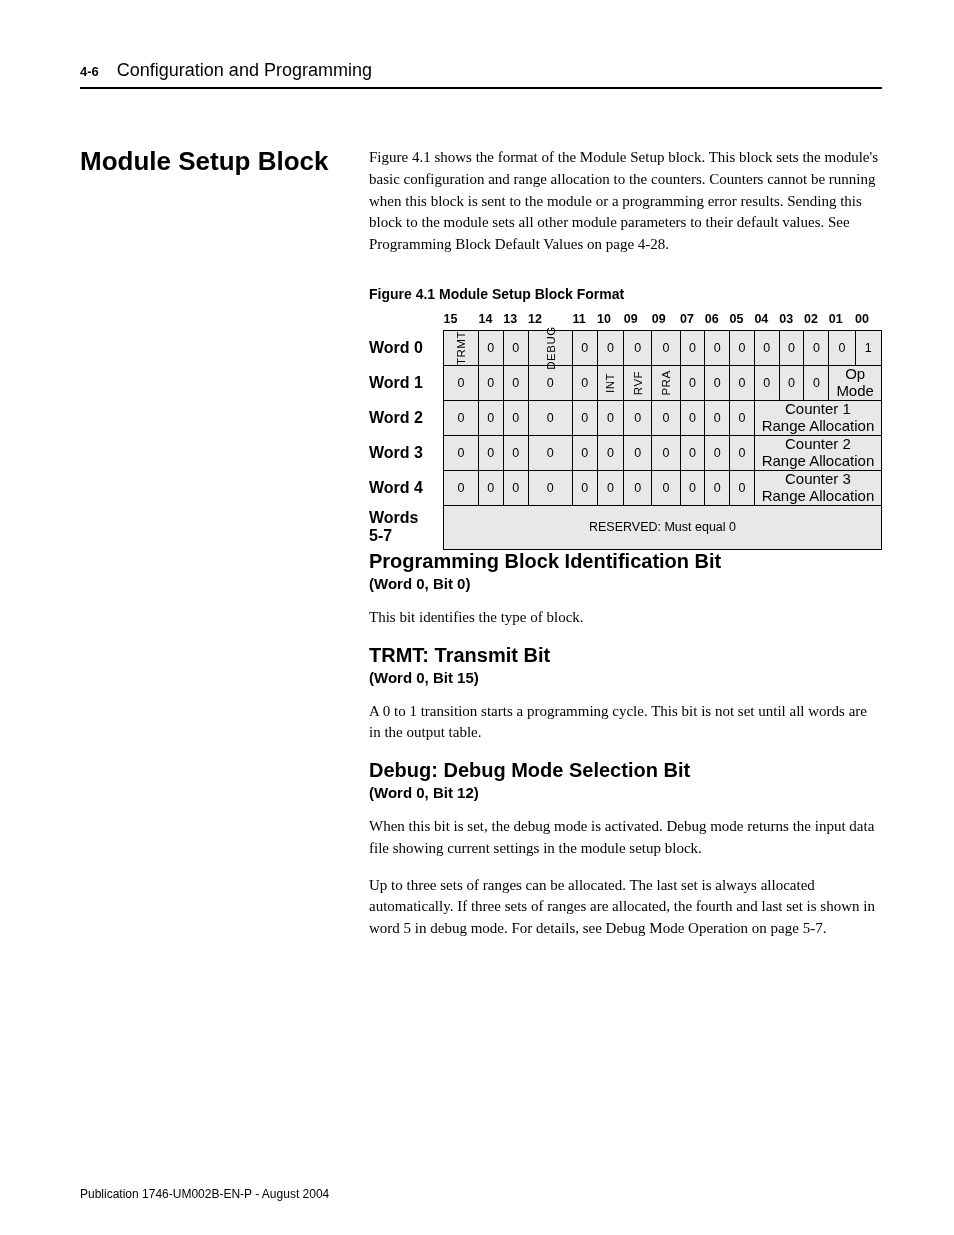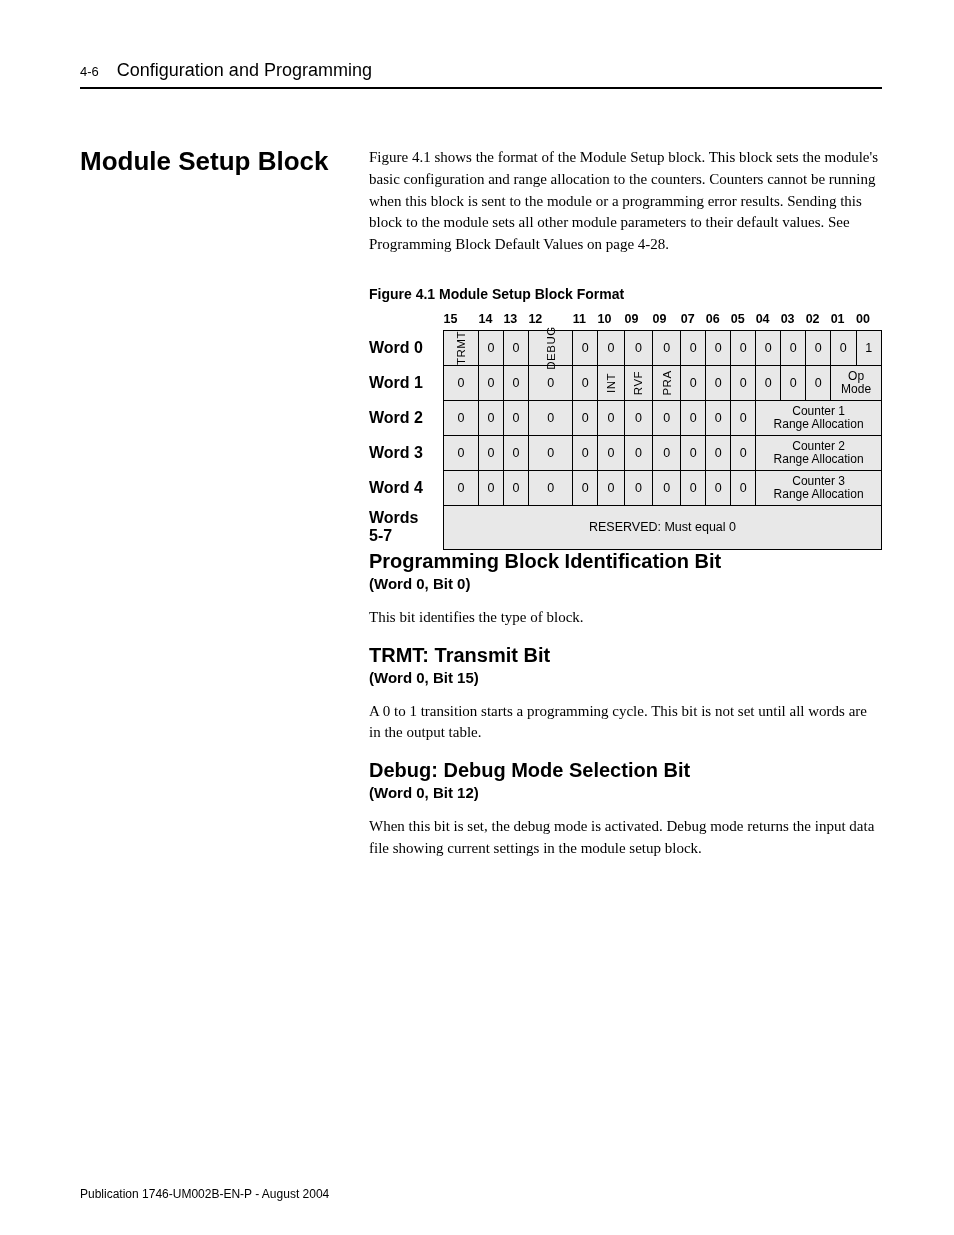--- a/index.html
+++ b/index.html
@@ -18,21 +18,21 @@
   }
   .running-head {
     display: flex;
     align-items: baseline;
     gap: 18px;
     padding-bottom: 6px;
     border-bottom: 2px solid #000;
     font-family: Arial, Helvetica, sans-serif;
   }
   .running-head .pg {
-    font-weight: 400;
+    font-weight: 700;
     font-size: 13px;
   }
   .running-head .sect {
     font-size: 18px;
   }
   .content {
     display: grid;
     grid-template-columns: 258px 1fr;
     column-gap: 14px;
     margin-top: 58px;
@@ -88,21 +88,21 @@
     padding: 0;
   }
   .bittable td.cell.wide { width: auto; }
   .rot {
     display: inline-block;
     transform: rotate(-90deg);
     white-space: nowrap;
     font-size: 11.5px;
     letter-spacing: 0.5px;
   }
-  .twoline { line-height: 1.1; font-size: 12px; }
+  .twoline { line-height: 1.1; font-size: 15px; }
   
   .h2 {
     font-family: Arial, Helvetica, sans-serif;
     font-weight: 700;
     font-size: 20px;
     margin-bottom: 2px;
   }
   .h3 {
     font-family: Arial, Helvetica, sans-serif;
     font-weight: 700;
@@ -265,17 +265,18 @@
       <div class="h3">(Word 0, Bit 0)</div>
       <p class="body-text">This bit identifies the type of block.</p>
 
       <div class="h2">TRMT: Transmit Bit</div>
       <div class="h3">(Word 0, Bit 15)</div>
       <p class="body-text">A 0 to 1 transition starts a programming cycle. This bit is not set until all words are in the output table.</p>
 
       <div class="h2">Debug: Debug Mode Selection Bit</div>
       <div class="h3">(Word 0, Bit 12)</div>
       <p class="body-text">When this bit is set, the debug mode is activated. Debug mode returns the input data file showing current settings in the module setup block.</p>
+      <p class="body-text">Up to three sets of ranges can be allocated. The last set is always allocated automatically. If three sets of ranges are allocated, the fourth and last set is shown in word 5 in debug mode. For details, see Debug Mode Operation on page 5-7.</p>
     </div>
   </div>
 </div>
 
 <div class="footer">Publication 1746-UM002B-EN-P - August 2004</div>
 
 </body></html>

